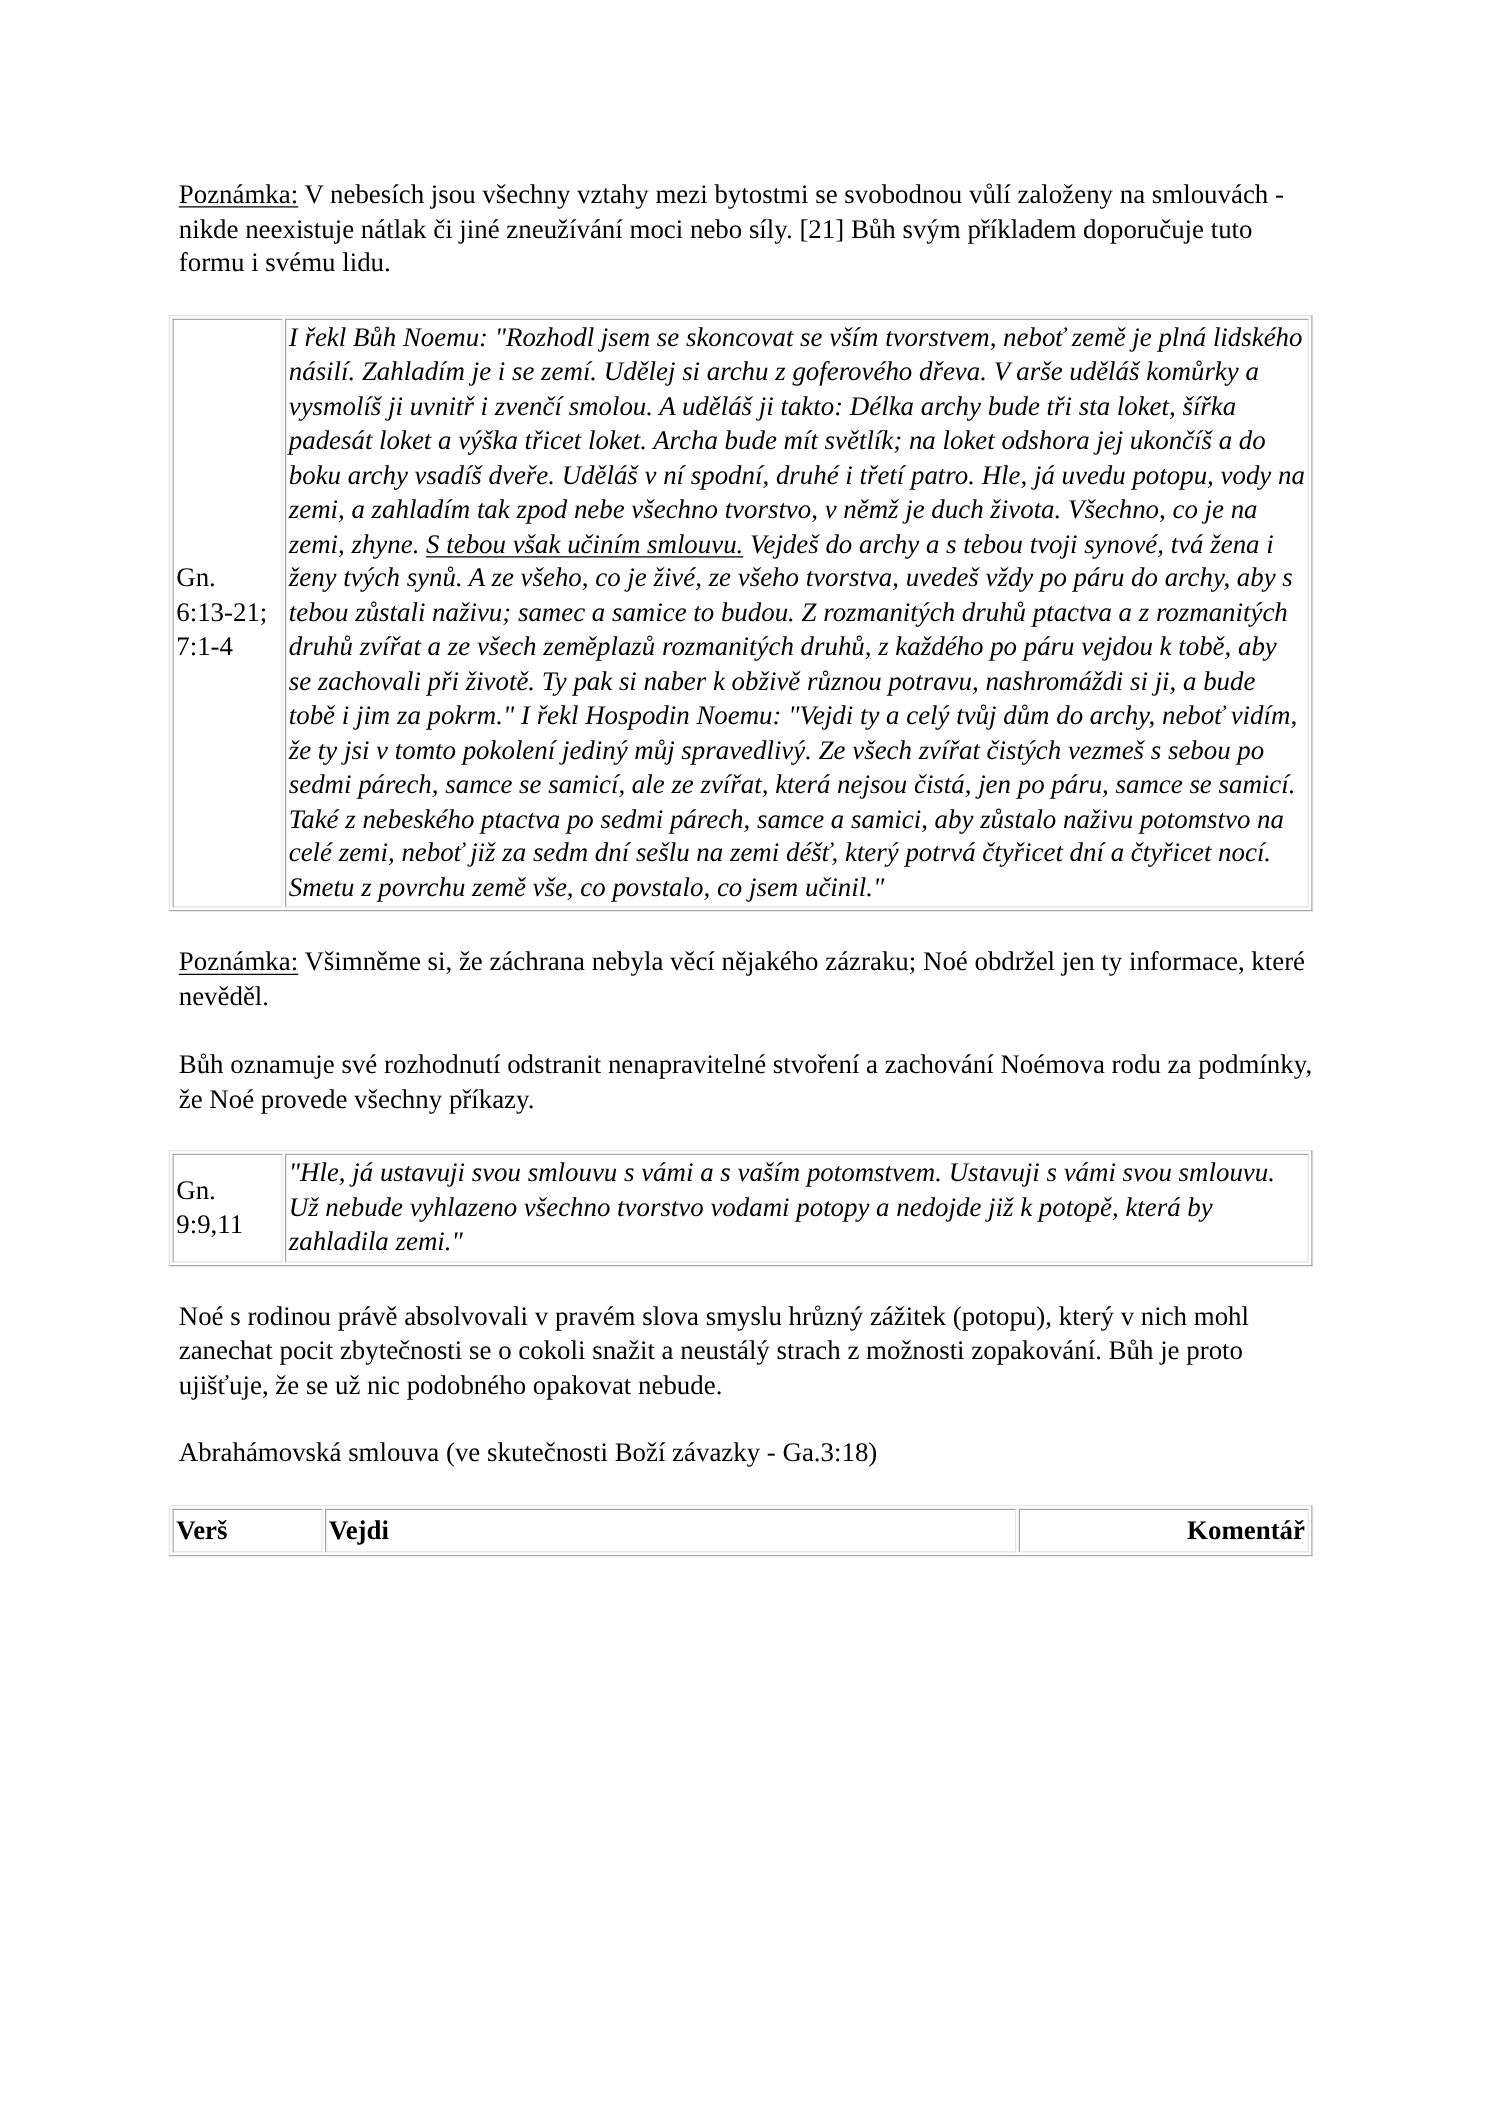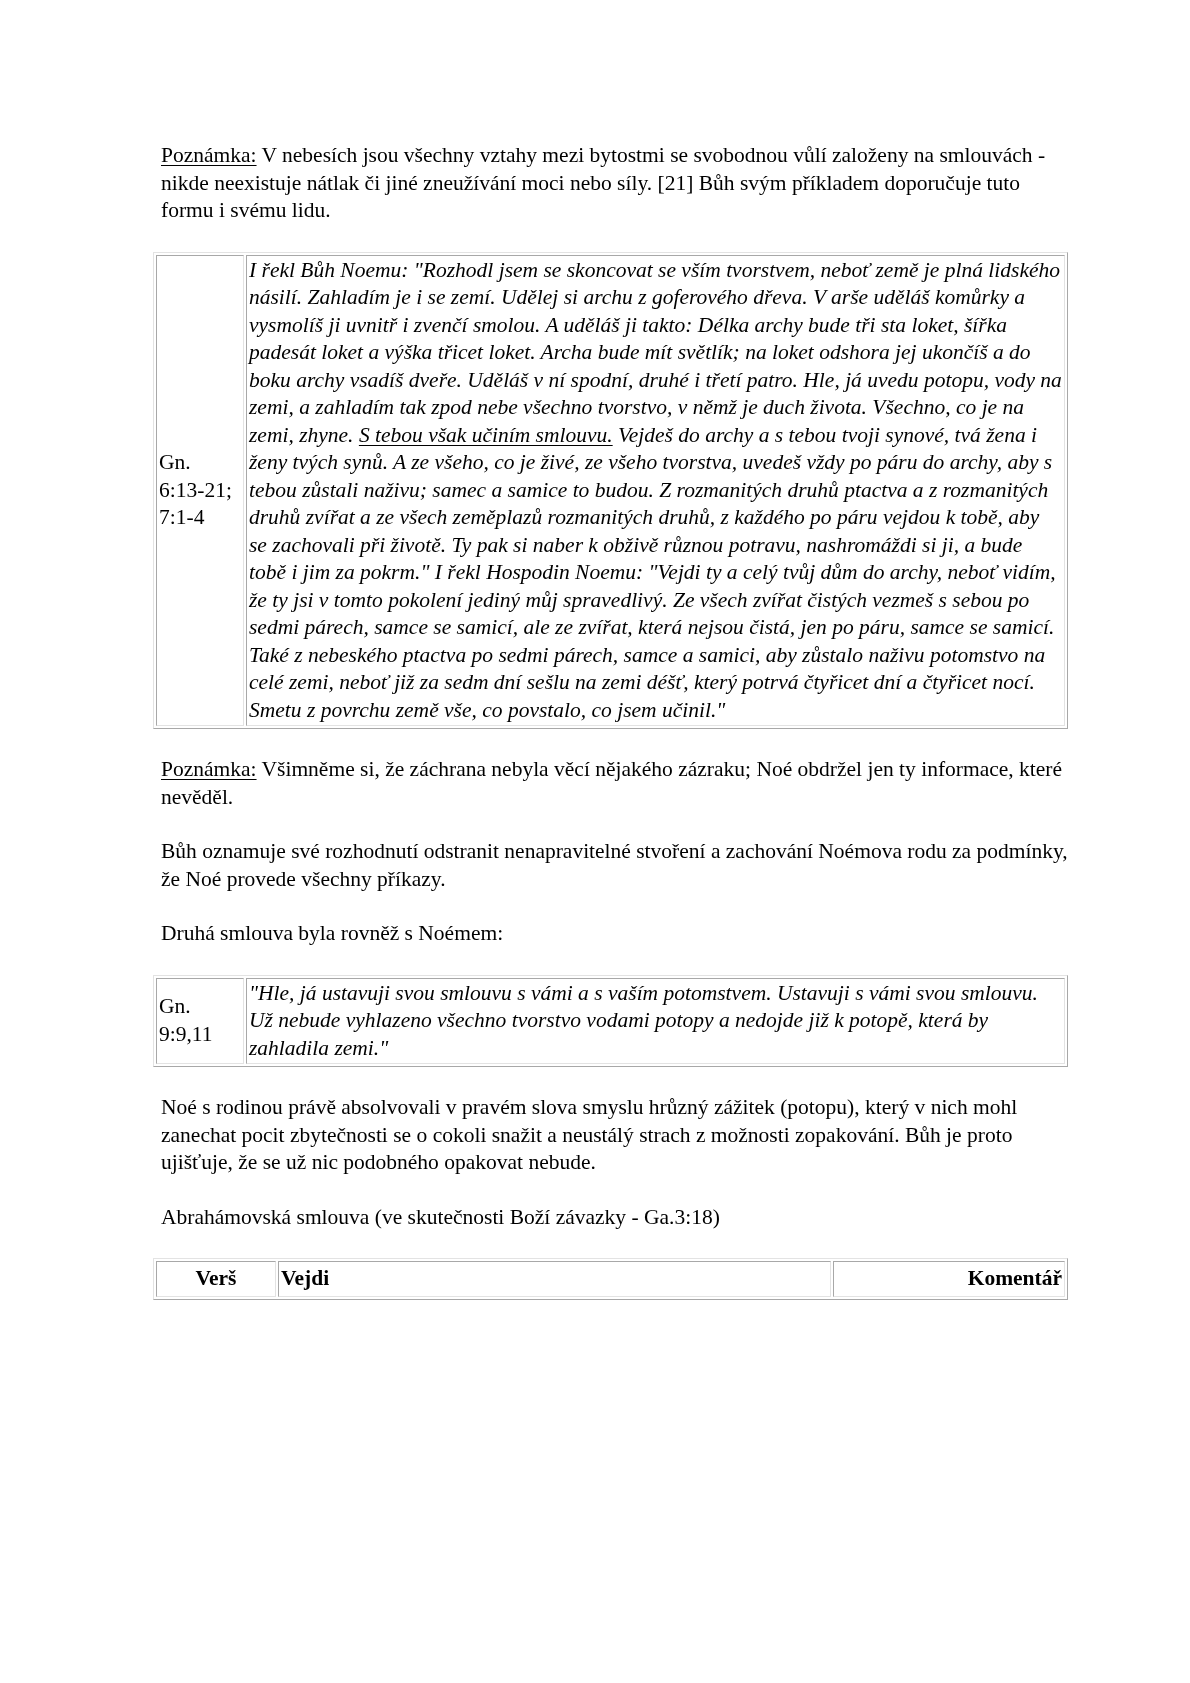--- a/index.html
+++ b/index.html
@@ -1,36 +1,36 @@
 <!DOCTYPE html>
 <html><head>
 <meta charset="utf-8">
 <style>
   html, body { margin: 0; padding: 0; background: #ffffff; }
   body {
     width: 1190px; height: 1683px; position: relative; overflow: hidden;
     font-family: "Liberation Serif", "DejaVu Serif", serif;
     color: #000; font-size: 21.5px; line-height: 27.5px;
   }
-  .page { position: absolute; left: 161px; top: 142px; width: 915px; }
+  .page { position: absolute; left: 143px; top: 142px; width: 915px; }
   p { margin: 0 0 27px 0; }
   .u { text-decoration: underline; text-decoration-thickness: 1px; text-underline-offset: 3px; }
   table.bt {
     border-collapse: separate; border-spacing: 2px;
     border: 1px solid; border-color: #e3e3e3 #a8a8a8 #a8a8a8 #e3e3e3;
     width: 915px; margin: 0 0 27px -8px;
   }
   table.bt td {
     border: 1px solid; border-color: #a8a8a8 #e3e3e3 #e3e3e3 #a8a8a8;
     padding: 1px 2px; vertical-align: middle;
   }
   td.ref { width: 82px; }
   td.verse { font-style: italic; }
   table.hdr td { font-weight: bold; padding: 3px 2px; }
-  td.h1 { width: 114px; text-align: center; }
+  td.h1 { width: 114px; }
   td.h3 { width: 226px; text-align: right; }
 </style>
 </head>
 <body>
 
 <div class="page">
 
   <p>
     <span class="u">Poznámka:</span><span> V nebesích jsou všechny vztahy mezi bytostmi se svobodnou vůlí založeny na smlouvách - nikde neexistuje nátlak či jiné zneužívání moci nebo síly. [21] Bůh svým příkladem doporučuje tuto formu i svému lidu.</span>
   </p>
@@ -44,21 +44,20 @@
     </tr>
   </tbody>
     </table>
 
   <p>
     <span class="u">Poznámka:</span><span> Všimněme si, že záchrana nebyla věcí nějakého zázraku; Noé obdržel jen ty informace, které nevěděl.</span>
   </p>
 
   <p>Bůh oznamuje své rozhodnutí odstranit nenapravitelné stvoření a zachování Noémova rodu za podmínky, že Noé provede všechny příkazy.</p>
 
-  <p>Druhá smlouva byla rovněž s Noémem:</p>
 
   <table class="bt">
     <tbody>
         <tr>
       <td class="ref">Gn. 9:9,11</td>
       <td class="verse">"Hle, já ustavuji svou smlouvu s vámi a s vaším potomstvem. Ustavuji s vámi svou smlouvu. Už nebude vyhlazeno všechno tvorstvo vodami potopy a nedojde již k potopě, která by zahladila zemi."</td>
     </tr>
   </tbody>
     </table>
 

